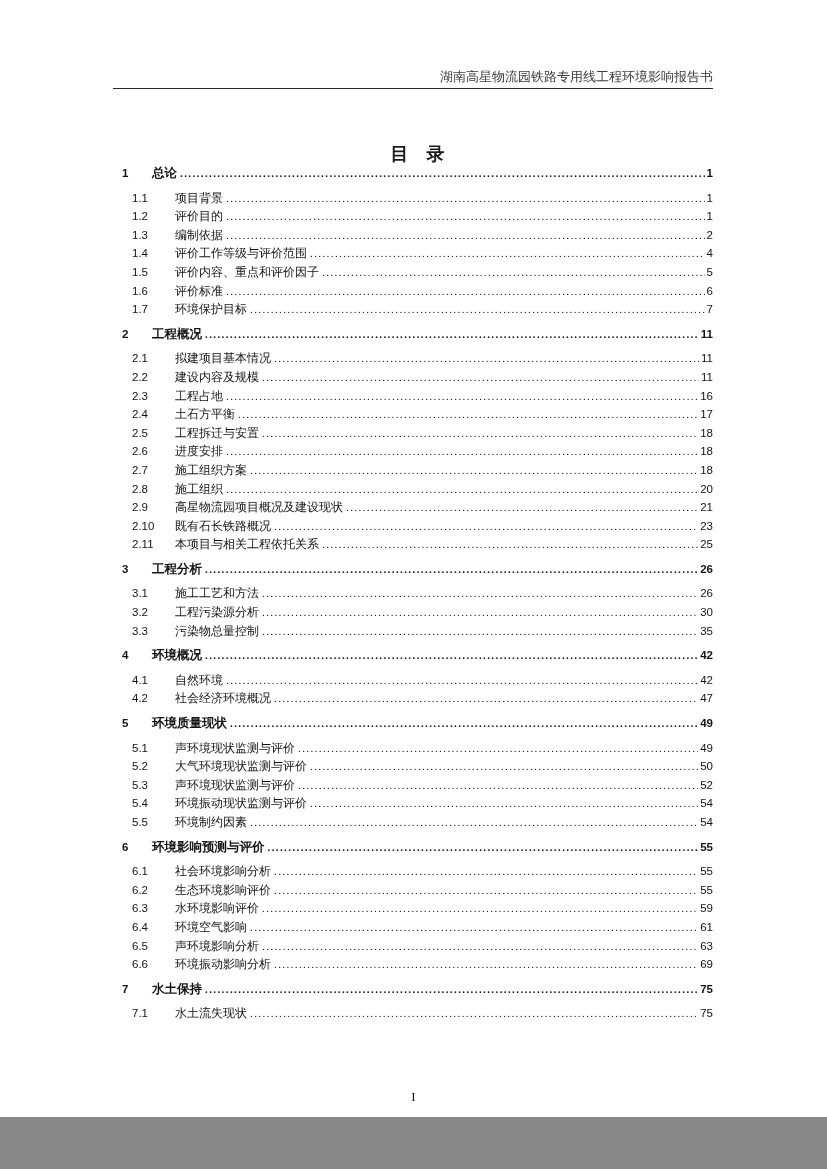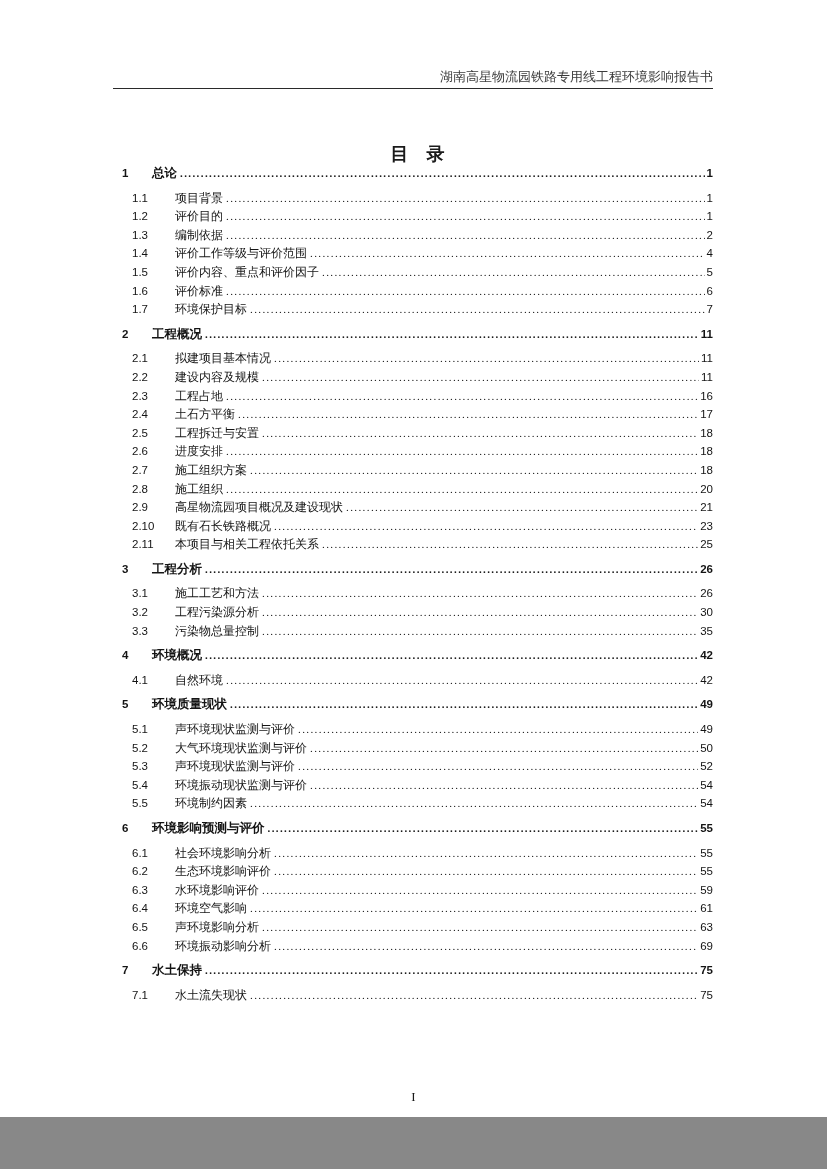--- a/index.html
+++ b/index.html
@@ -248,20 +248,26 @@
     <span class="label">环境概况</span>
     <span class="leader"></span>
     <span class="pageno">42</span>
   </div>
       <div class="row sub">
     <span class="num">4.1</span>
     <span class="label">自然环境</span>
     <span class="leader"></span>
     <span class="pageno">42</span>
   </div>
+      <div class="row sub">
+    <span class="num">4.2</span>
+    <span class="label">社会经济环境概况</span>
+    <span class="leader"></span>
+    <span class="pageno">47</span>
+  </div>
       <div class="row chapter">
     <span class="num">5</span>
     <span class="label">环境质量现状</span>
     <span class="leader"></span>
     <span class="pageno">49</span>
   </div>
       <div class="row sub">
     <span class="num">5.1</span>
     <span class="label">声环境现状监测与评价</span>
     <span class="leader"></span>

